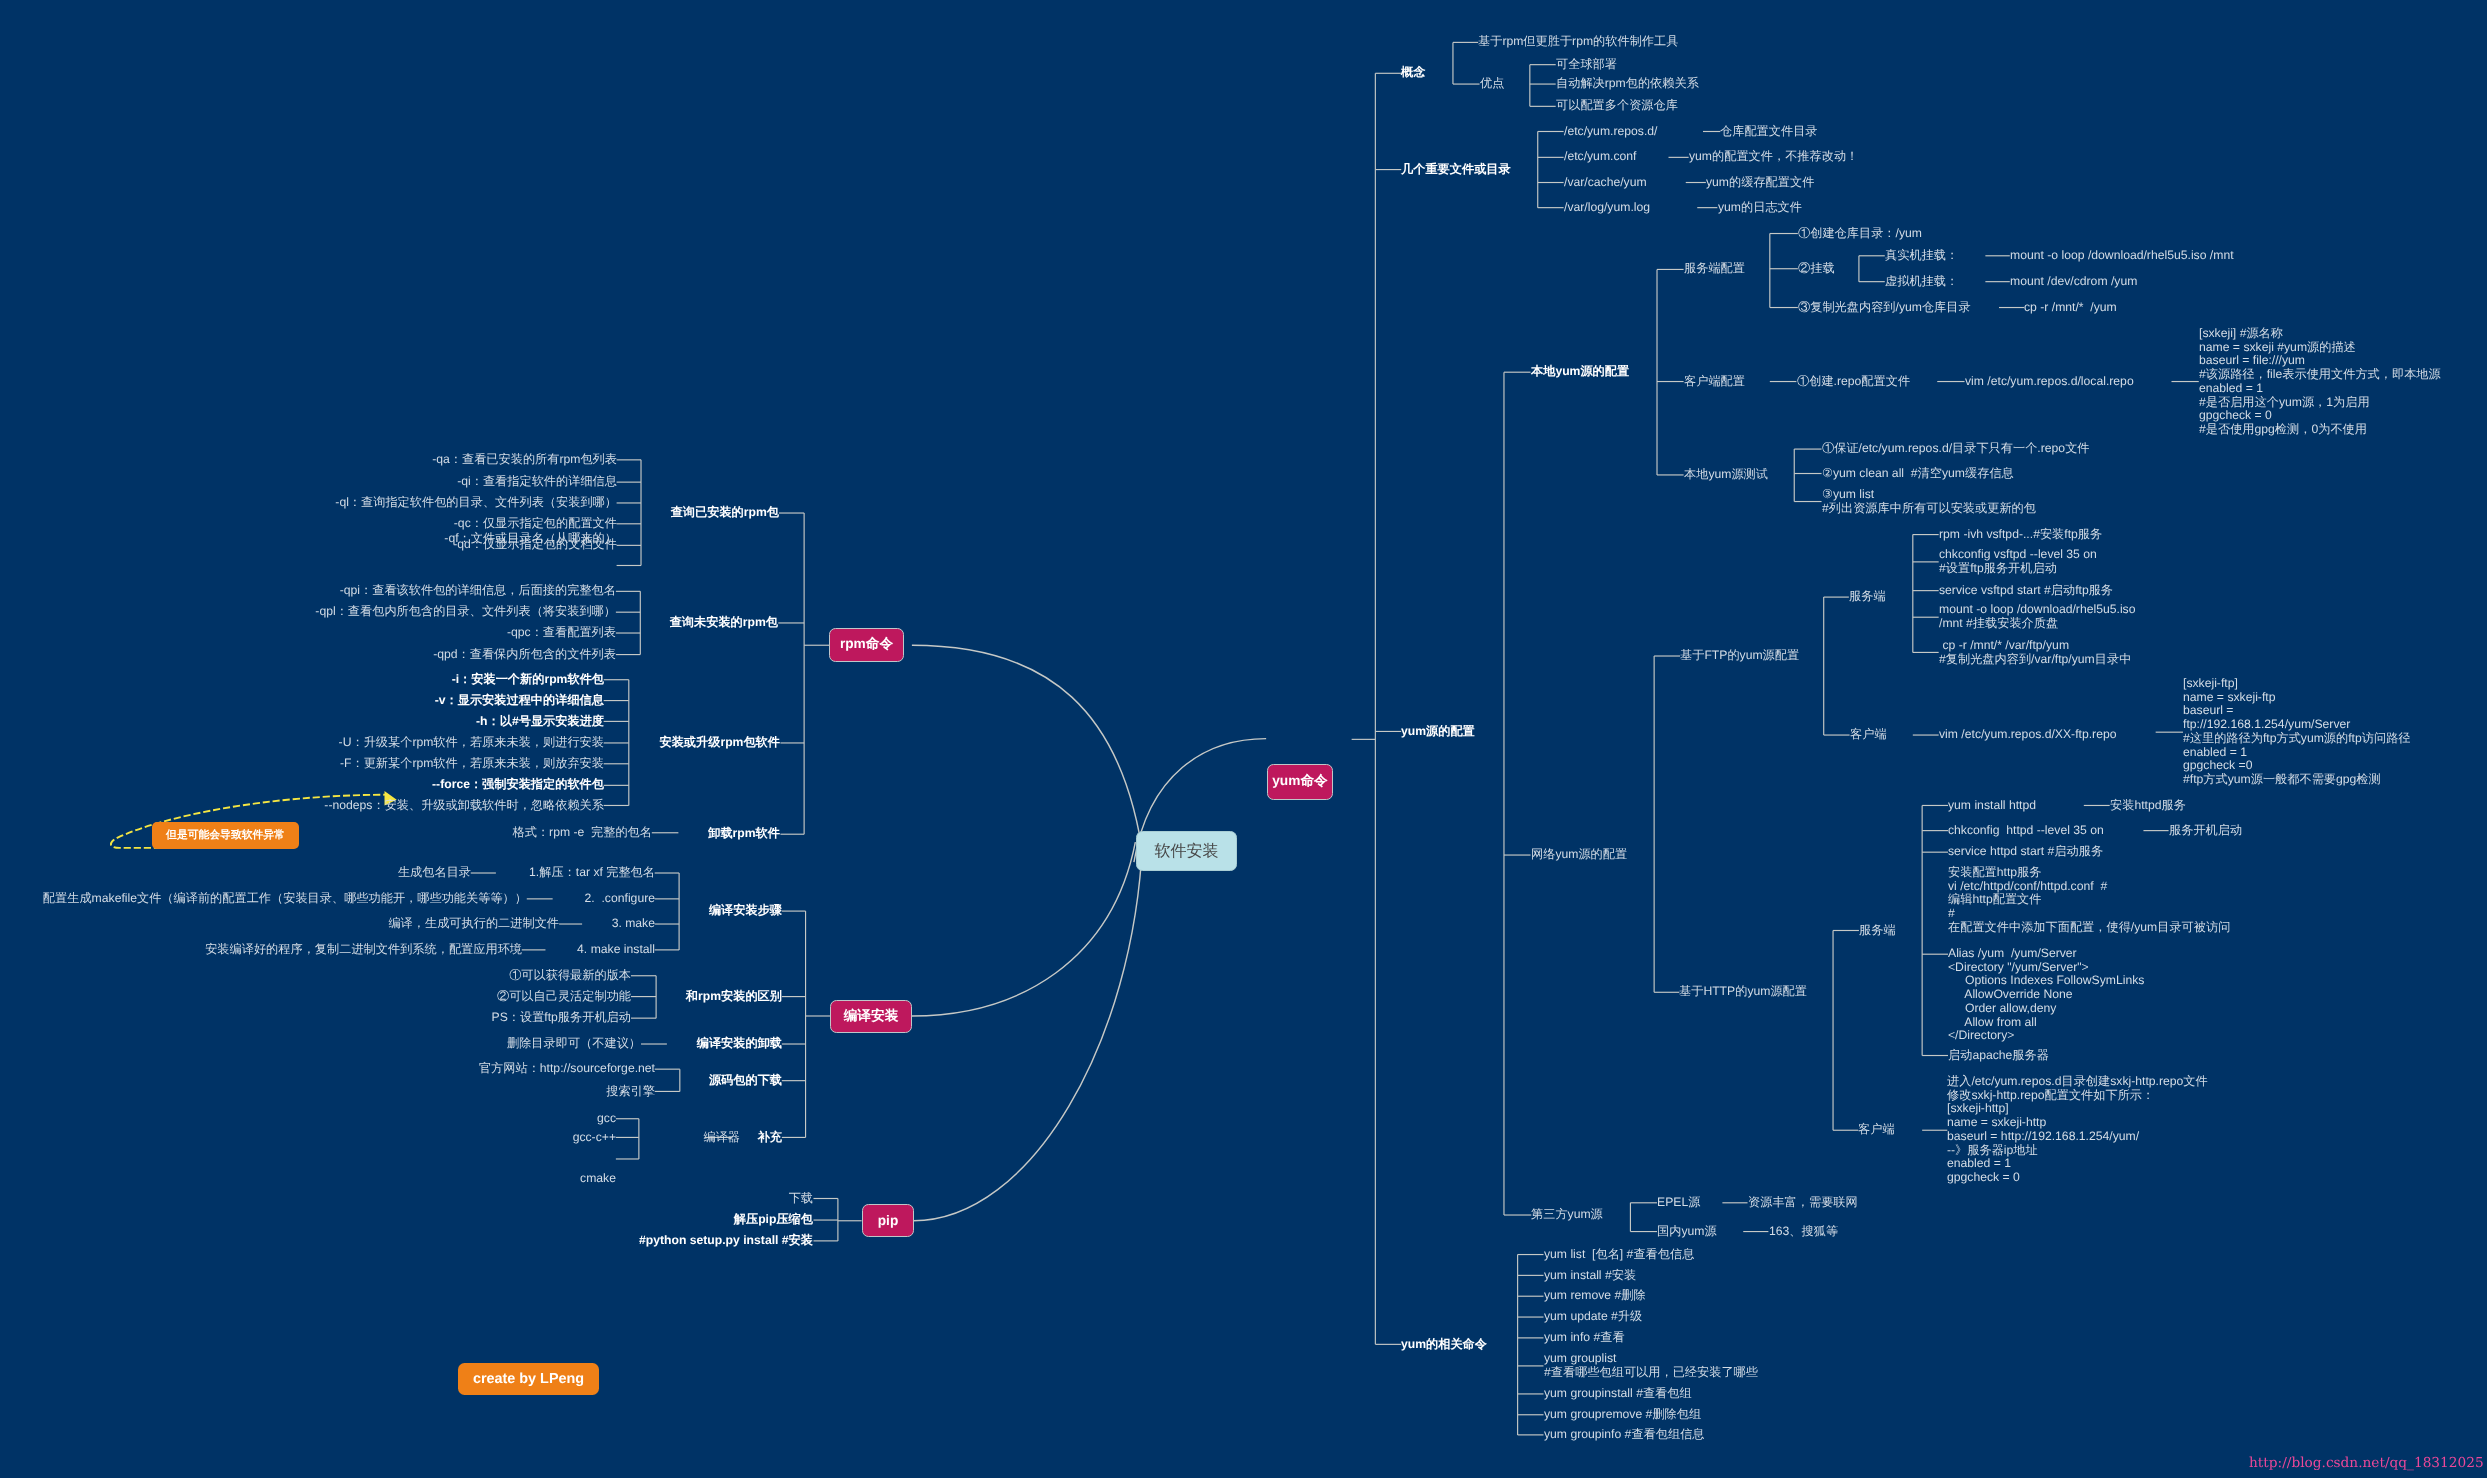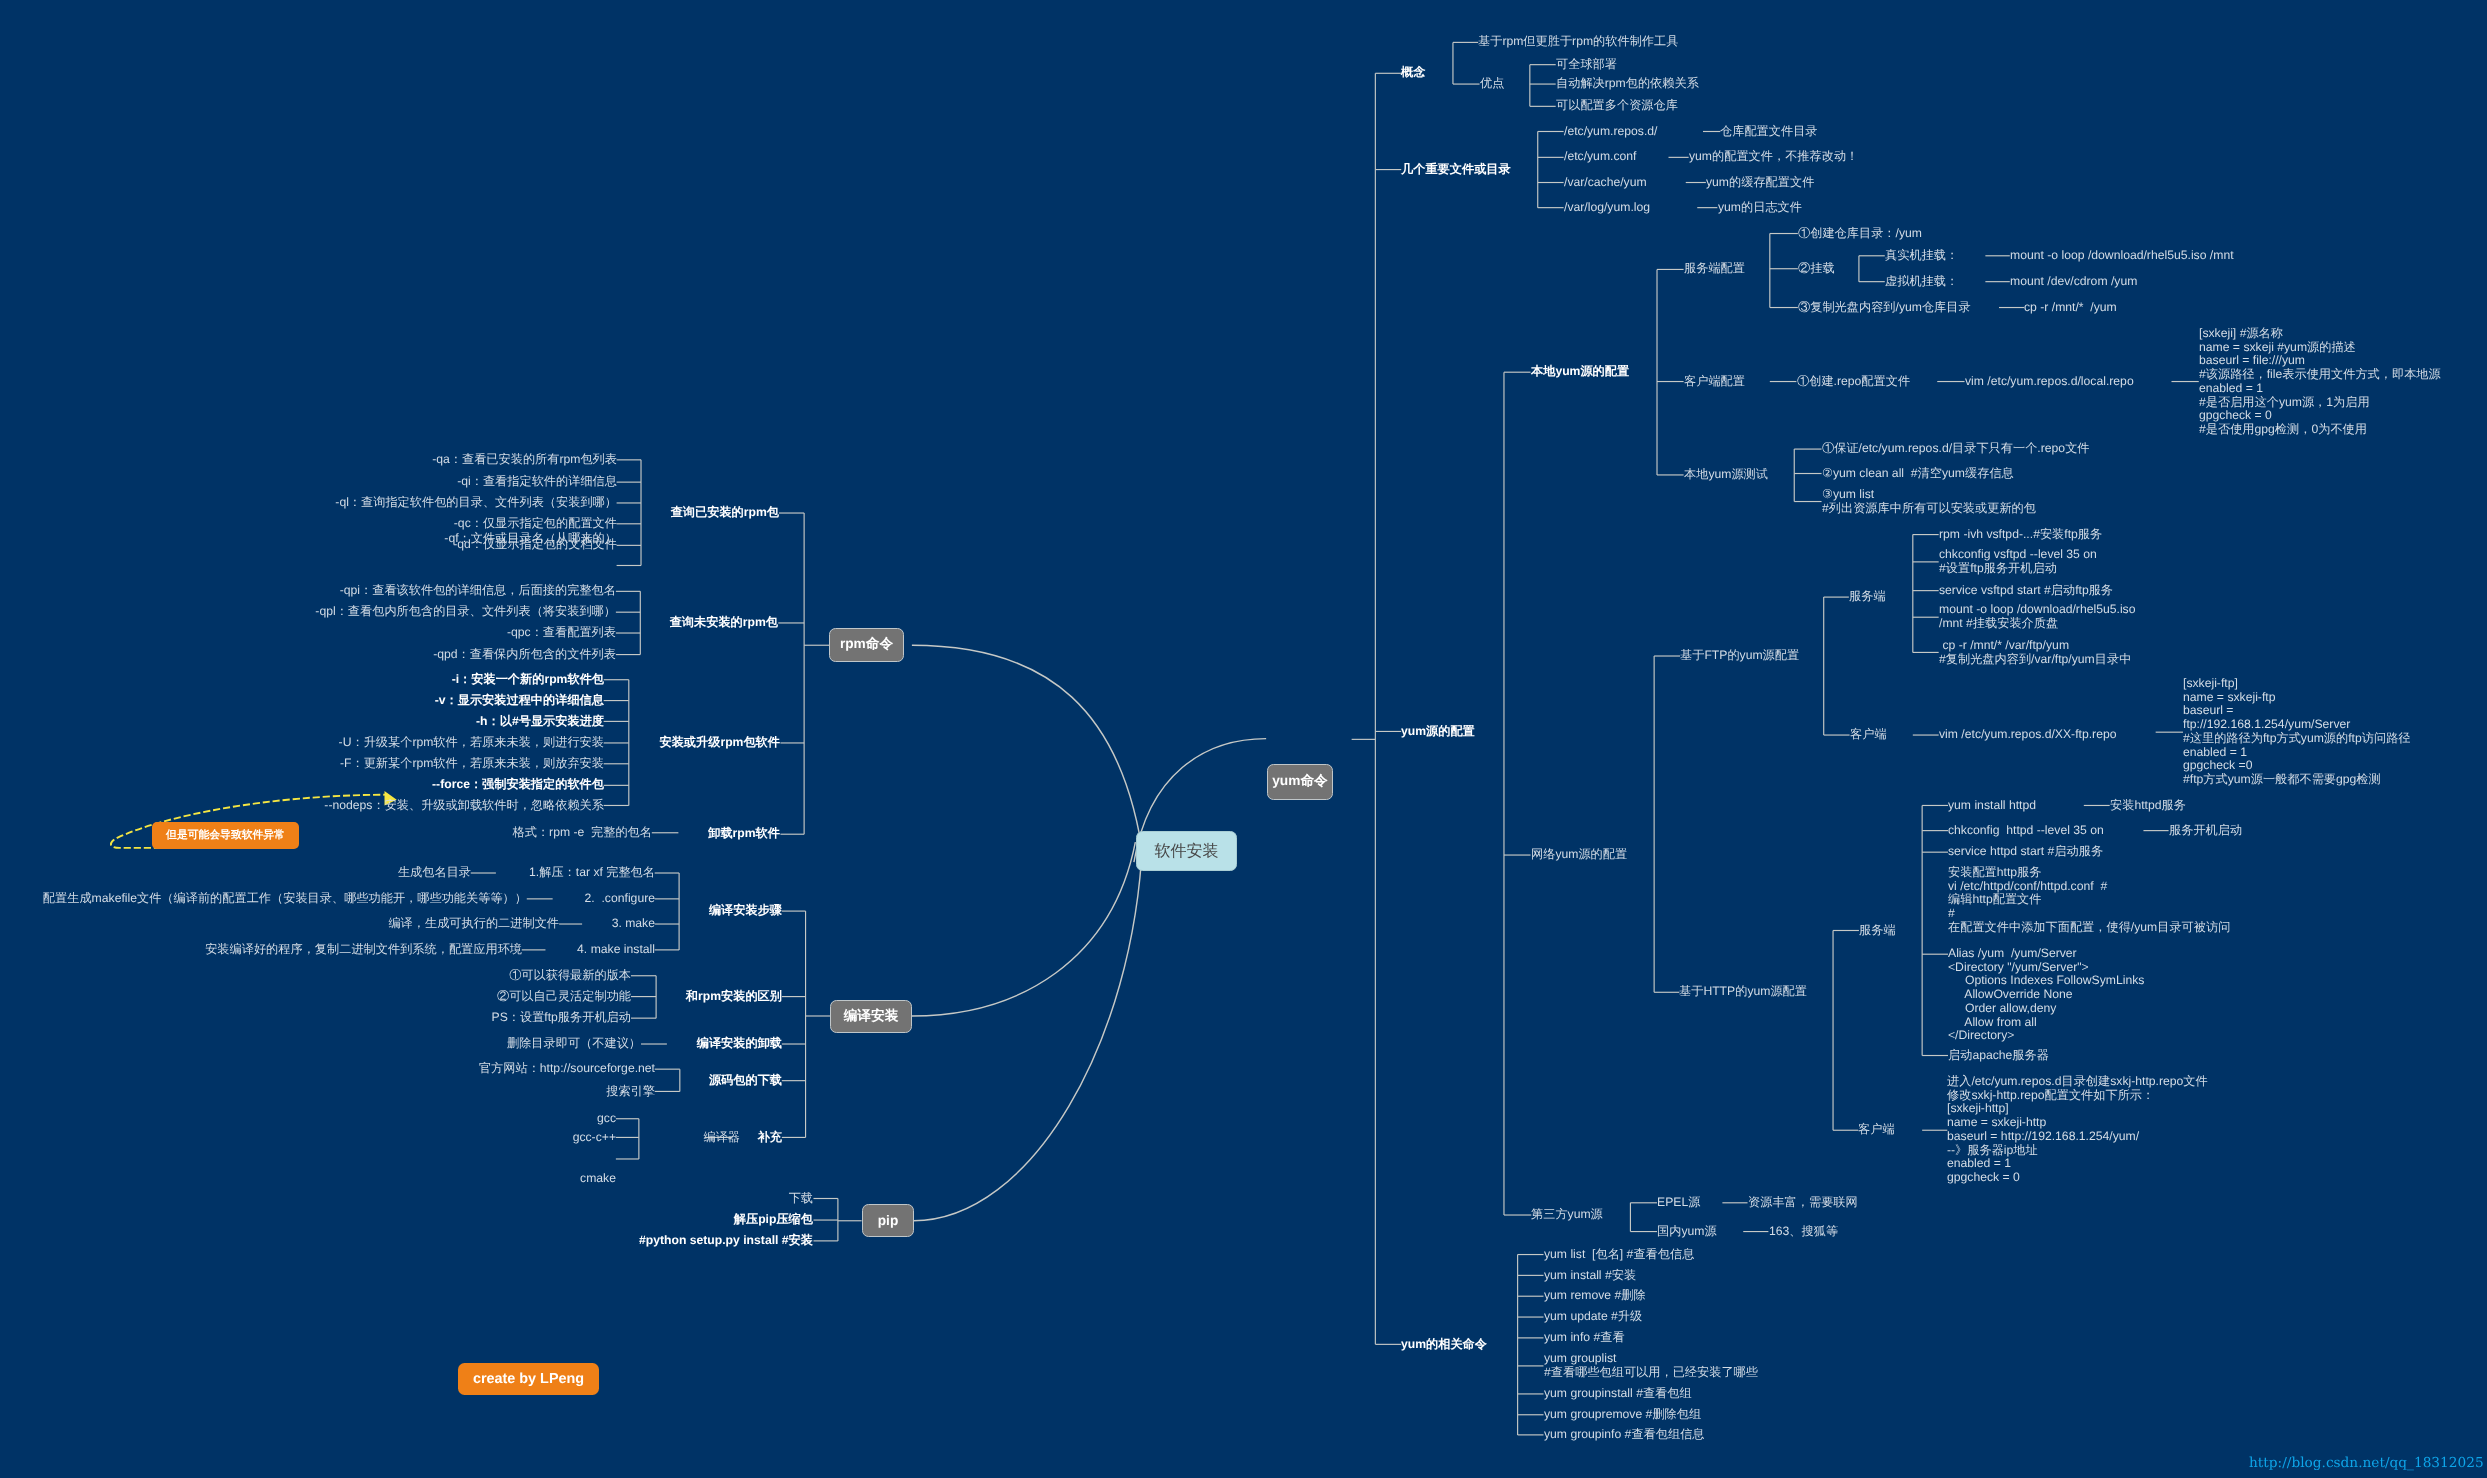--- a/index.html
+++ b/index.html
@@ -14,26 +14,26 @@
   }
   #canvas{position:absolute;left:0;top:0;width:2487px;height:1478px;}
   svg#wires{position:absolute;left:0;top:0;width:2487px;height:1478px;}
   .node{position:absolute;white-space:pre;color:#d4dde6;font-size:12.2px;line-height:13.7px;}
   .node.bold{font-weight:bold;color:#ffffff;}
   .node.r{transform:translateY(-50%);}
   .node.l{transform:translate(-100%,-50%);}
   .box{position:absolute;display:flex;align-items:center;justify-content:center;
        border-radius:6.5px;box-sizing:border-box;}
   .root{background:#b9e1e8;color:#474747;border:0.7px solid #a8cdd4;font-size:16px;}
-  .topic{background:#737373;color:#fff;border:1.1px solid #bfc6c9;font-weight:bold;font-size:13.7px;text-align:center;}
+  .topic{background:#be185d;color:#fff;border:1.1px solid #bfc6c9;font-weight:bold;font-size:13.7px;text-align:center;}
   .callout{position:absolute;background:#ef8017;color:#fff;font-weight:bold;font-size:10.8px;
            border-radius:5px;display:flex;align-items:center;justify-content:center;}
   .signature{position:absolute;background:#ef8017;color:#fff;font-weight:bold;font-size:14.4px;
            border-radius:6.5px;display:flex;align-items:center;justify-content:center;}
-  .watermark{position:absolute;left:2249px;top:1455px;color:#0ea5e9;font-size:13.7px;
+  .watermark{position:absolute;left:2249px;top:1455px;color:#ec4899;font-size:13.7px;
              font-family:"DejaVu Serif",serif;white-space:pre;}
 </style>
 </head>
 <body>
 
 <div id="canvas">
   <svg id="wires" viewBox="0 0 3461 2057">
       <path d="M 252 1180 L 166 1180 C 152 1180 150 1173 163 1166 C 230 1135 370 1107 536 1106" fill="none" stroke="#f5e642" stroke-width="2.6" stroke-dasharray="10 4" shape-rendering="geometricPrecision"></path>
       <path d="M 535 1101 L 552 1113 L 535 1121 Z" fill="#f5e642" stroke="none"></path>
       <path d="M 1269 898 C 1460 898 1564 990 1592 1200" fill="none" stroke="#c6c9c6" stroke-width="2" stroke-dasharray="none" shape-rendering="geometricPrecision"></path>

